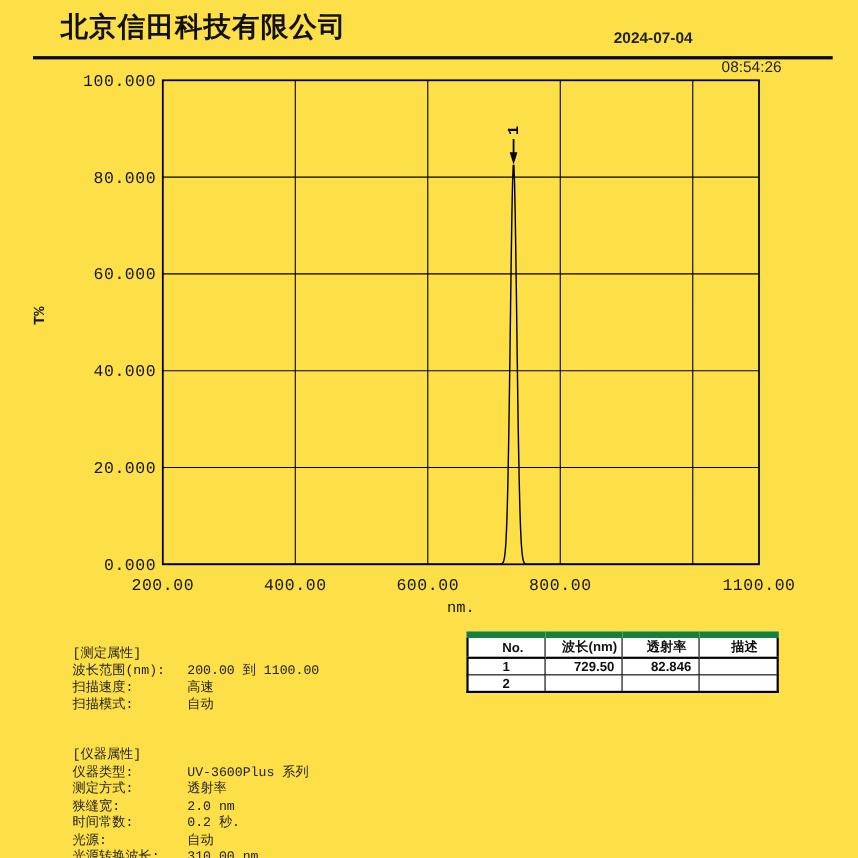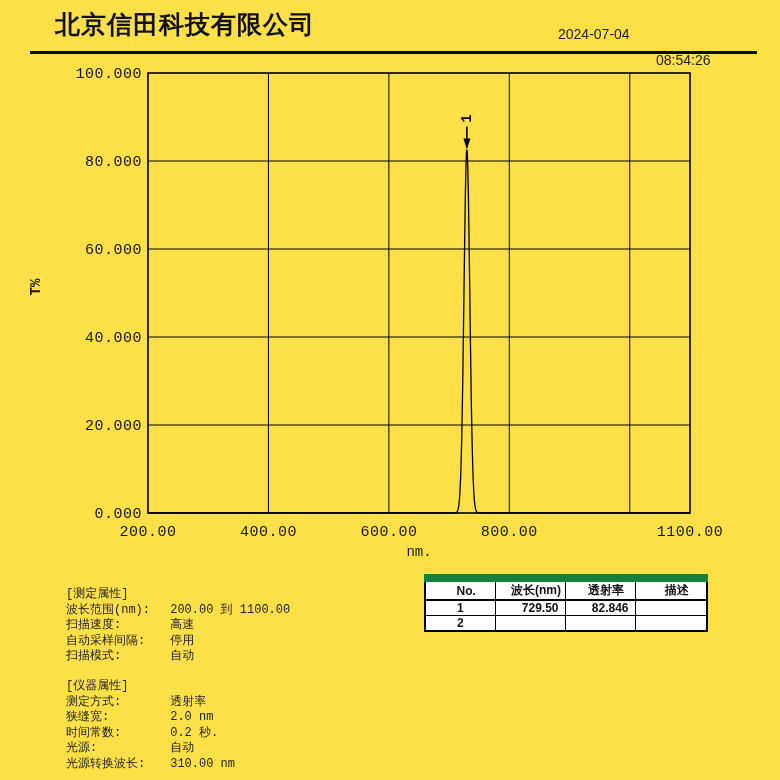--- a/index.html
+++ b/index.html
@@ -10,21 +10,21 @@
     background:#fde047; overflow:hidden;
   }
 
   
   .company-title {
     position:absolute; left:55px; top:8px;
     font-size:25px; font-weight:700; letter-spacing:1px;
     color:#111;
   }
   .stamp { position:absolute; top:26px; font-size:14px; color:#222; }
-  .stamp.date { left:558px; }
+  .stamp.date { left:558px;font-weight:bold; }
   .stamp.time { left:656px;margin-top:26px; }
   .header-rule {
     position:absolute; left:30px; top:51px; width:727px; height:3px;
     background:#0a0a0a;
   }
 
   
   svg.chart { position:absolute; left:0; top:60px; width:780px; height:510px; }
   .frame { fill:none; stroke:#000; stroke-width:1.6; }
   .gridline { stroke:#000; stroke-width:1; }
@@ -59,21 +59,21 @@
 
   
   table.peaks {
     position:absolute; left:424px; top:574px;
     border-collapse:collapse; table-layout:fixed;
     font-size:12px; color:#111; background:#fff;
   }
   table.peaks th, table.peaks td { border:1px solid #000; overflow:hidden; }
   table.peaks { border:2px solid #000; }
   table.peaks th {
-    border-top:8px solid #15803d; border-bottom:2px solid #000;
+    border-top:6px solid #15803d; border-bottom:2px solid #000;
     height:18px; font-weight:700; text-align:center;
     font-family:"Liberation Sans",sans-serif;
     padding-left:12px;
   }
   table.peaks td { height:15px; font-family:"Liberation Sans",sans-serif; }
   table.peaks td.c-no { text-align:center; font-weight:700; }
   table.peaks td.c-num { text-align:right; padding-right:6px;font-weight:bold; }
   col.w-no  { width:70px; }
   col.w-wl  { width:70px; }
   col.w-tr  { width:70px; }
@@ -130,31 +130,31 @@
     <div class="line">[测定属性]</div>
     <div class="line">
       <span class="lbl">波长范围(nm):</span>
       <span class="val">200.00 到 1100.00</span>
     </div>
     <div class="line">
       <span class="lbl">扫描速度:</span>
       <span class="val">高速</span>
     </div>
     <div class="line">
-      <span class="lbl">自动采样间隔:</span>
-      <span class="val">停用</span>
-    </div>
-    <div class="line">
       <span class="lbl">扫描模式:</span>
       <span class="val">自动</span>
     </div>
   </div>
 
   <div id="instrument-props" class="props">
     <div class="line">[仪器属性]</div>
+    <div class="line">
+      <span class="lbl">仪器类型:</span>
+      <span class="val">UV-3600Plus 系列</span>
+    </div>
     <div class="line">
       <span class="lbl">测定方式:</span>
       <span class="val">透射率</span>
     </div>
     <div class="line">
       <span class="lbl">狭缝宽:</span>
       <span class="val">2.0 nm</span>
     </div>
     <div class="line">
       <span class="lbl">时间常数:</span>

